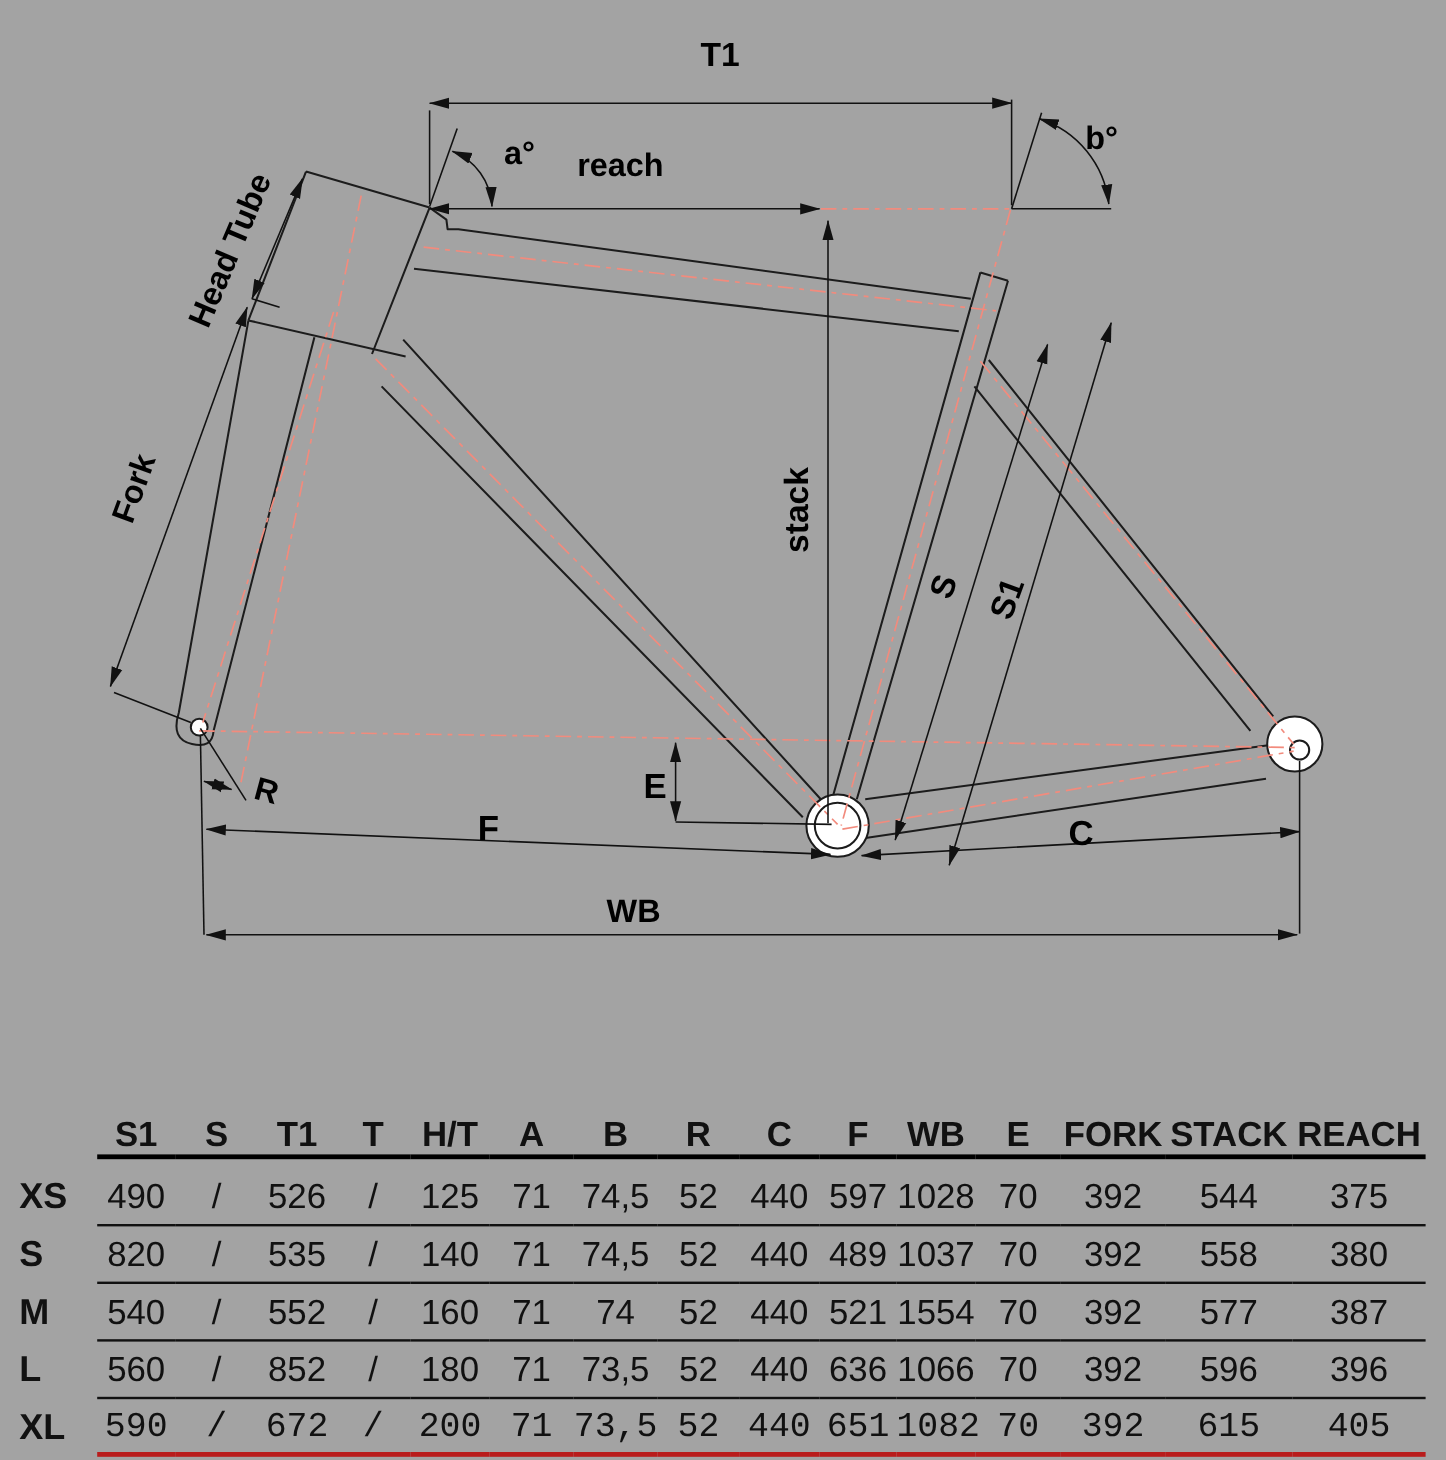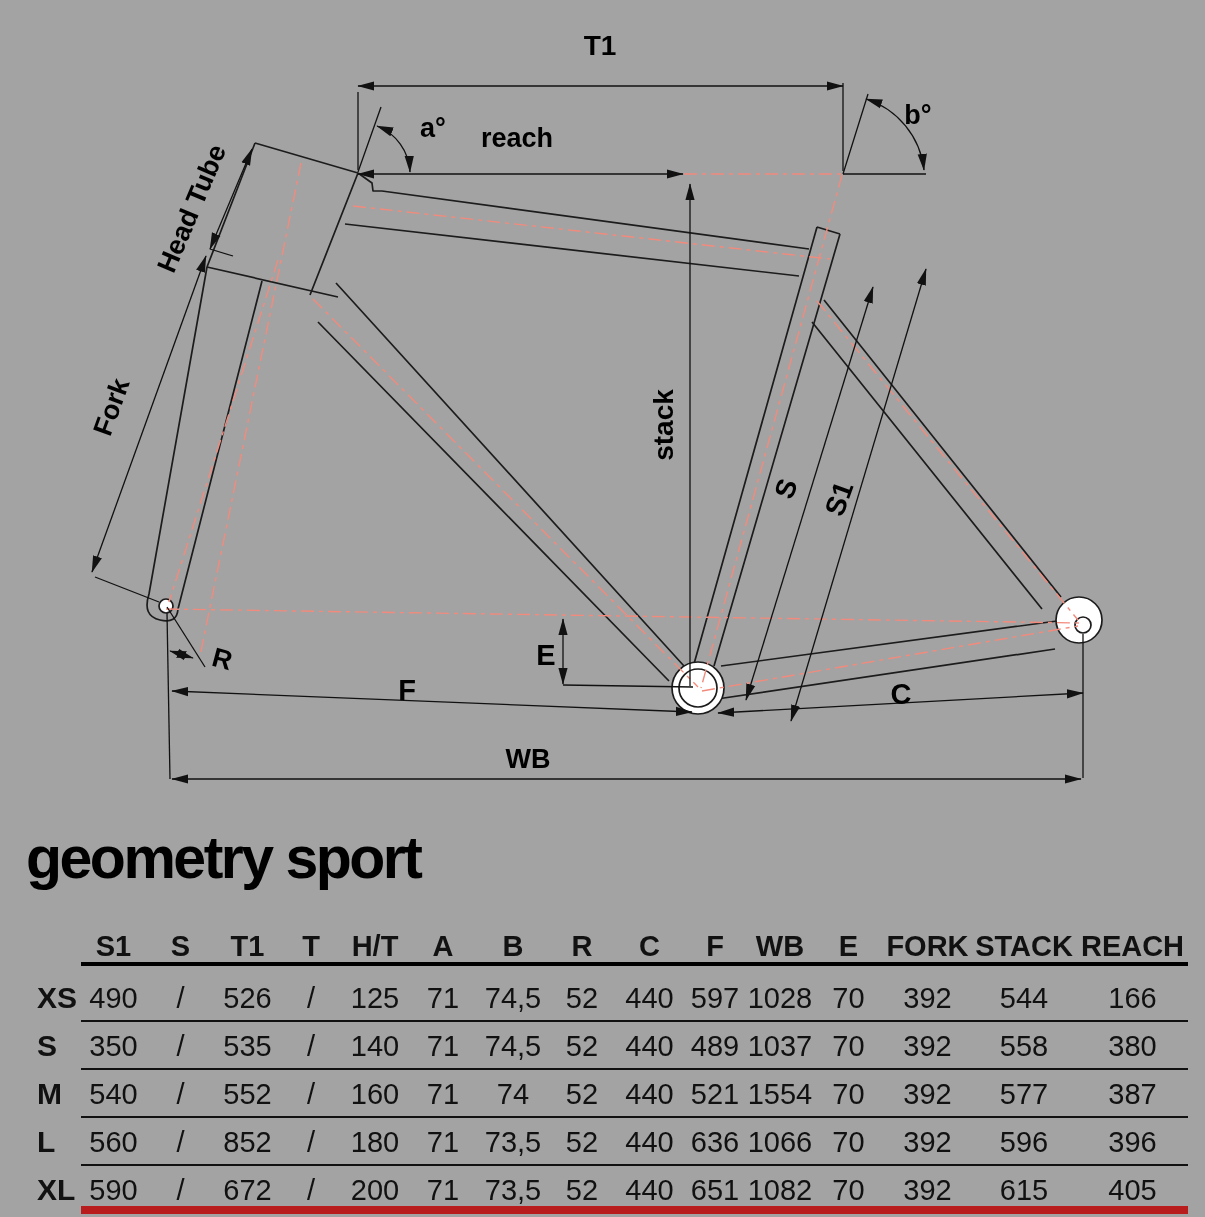--- a/index.html
+++ b/index.html
@@ -13,23 +13,23 @@
   .page-title{position:absolute;left:26px;top:824px;margin:0;
       font-size:59px;font-weight:bold;letter-spacing:-2.5px;color:#000;}
   .geo-table{position:absolute;left:0;top:926px;width:1205px;
       display:grid;
       grid-template-columns:81px 65px 69px 65px 62px 66px 70px 70px 68px 67px 64px 66px 71px 87px 106px 111px;
       grid-auto-rows:48px;font-size:29px;}
   .geo-table .hcell{height:36px;line-height:40px;font-weight:bold;text-align:center;
       border-bottom:4px solid #000;}
   .geo-table .hlabel{height:36px;border-bottom:none;}
   .geo-table .cell{text-align:center;line-height:48px;border-bottom:2px solid #111;}
-  .geo-table .rlabel{font-weight:bold;text-align:left;padding-left:37px;line-height:48px;
+  .geo-table .rlabel{font-weight:bold;text-align:left;padding-left:16px;line-height:48px;
       border-bottom:none;font-size:30px;}
-  .geo-table .lastrow{border-bottom:8px solid #b91c1c;}
+  .geo-table .lastrow{border-bottom:4px solid #b91c1c;font-family:Liberation Mono, monospace;}
 </style>
 </head>
 <body>
 
 <div class="page">
 
   <svg width="1205" height="820" viewBox="0 0 1205 820">
     <defs>
       <marker id="arr" viewBox="0 0 12 8" refX="11.5" refY="4" markerWidth="13" markerHeight="9" orient="auto-start-reverse">
         <path d="M12,4 L0,0.7 L0,7.3 Z" fill="#111"></path>
@@ -125,21 +125,20 @@
       <text x="795" y="492" font-size="28" text-anchor="middle" transform="rotate(-70 795 492)">S</text>
       <text x="848" y="502" font-size="28" text-anchor="middle" transform="rotate(-70 848 502)">S1</text>
       <text x="222" y="668" font-size="27" text-anchor="middle" transform="rotate(15 222 660)">R</text>
       <text x="546" y="665" font-size="29" text-anchor="middle">E</text>
       <text x="407" y="700" font-size="29" text-anchor="middle">F</text>
       <text x="528" y="768" font-size="27" text-anchor="middle">WB</text>
       <text x="901" y="704" font-size="29" text-anchor="middle">C</text>
     </g>
   </svg>
 
-  <h1 class="page-title">geometry sport</h1>
 
   <div class="geo-table" id="geo-table">
       <div class="hcell hlabel"></div>
       <div class="hcell">S1</div>
       <div class="hcell">S</div>
       <div class="hcell">T1</div>
       <div class="hcell">T</div>
       <div class="hcell">H/T</div>
       <div class="hcell">A</div>
       <div class="hcell">B</div>
@@ -159,23 +158,23 @@
       <div class="cell">125</div>
       <div class="cell">71</div>
       <div class="cell">74,5</div>
       <div class="cell">52</div>
       <div class="cell">440</div>
       <div class="cell">597</div>
       <div class="cell">1028</div>
       <div class="cell">70</div>
       <div class="cell">392</div>
       <div class="cell">544</div>
-      <div class="cell">166</div>
+      <div class="cell">375</div>
       <div class="rlabel">S</div>
-      <div class="cell">350</div>
+      <div class="cell">820</div>
       <div class="cell">/</div>
       <div class="cell">535</div>
       <div class="cell">/</div>
       <div class="cell">140</div>
       <div class="cell">71</div>
       <div class="cell">74,5</div>
       <div class="cell">52</div>
       <div class="cell">440</div>
       <div class="cell">489</div>
       <div class="cell">1037</div>

